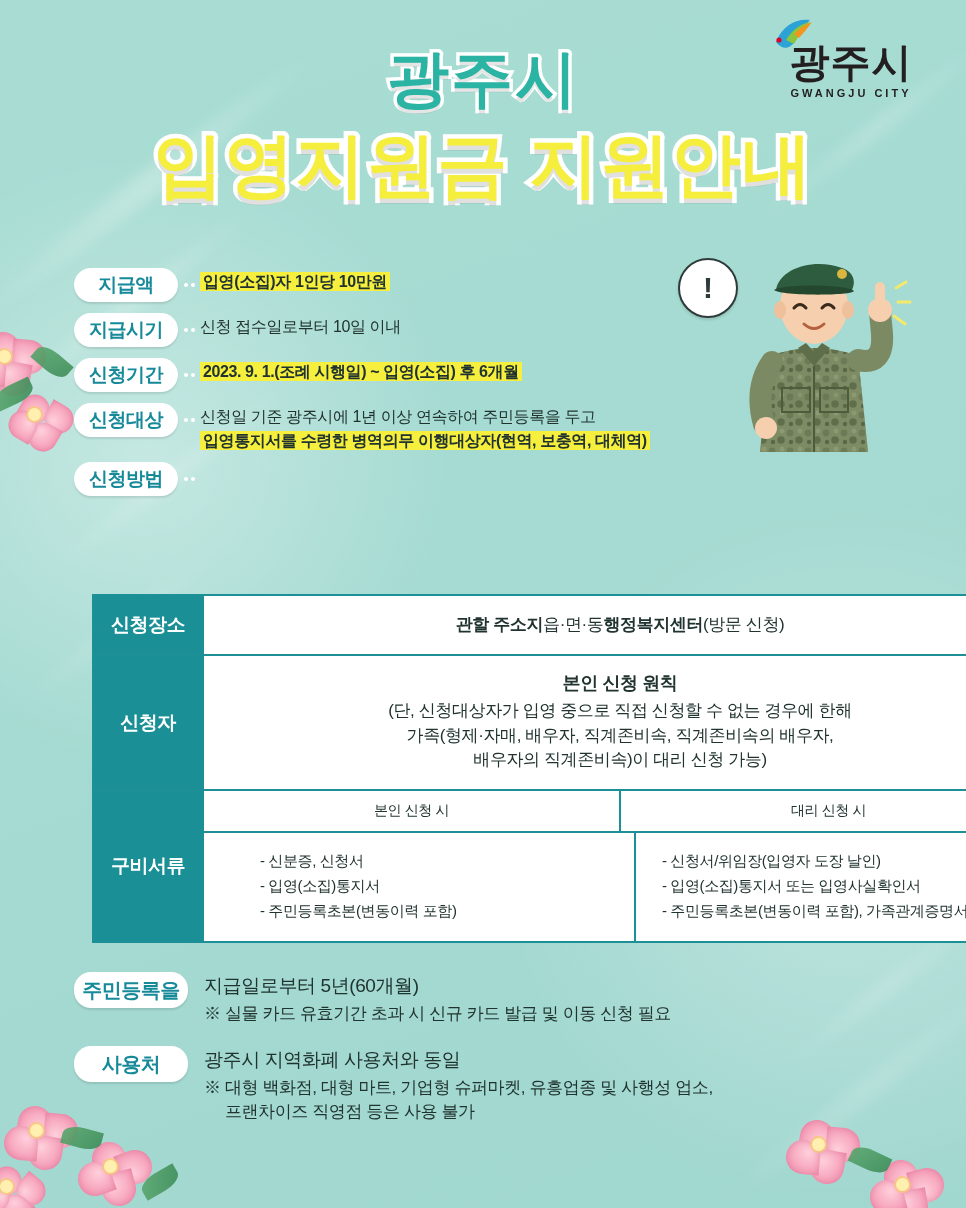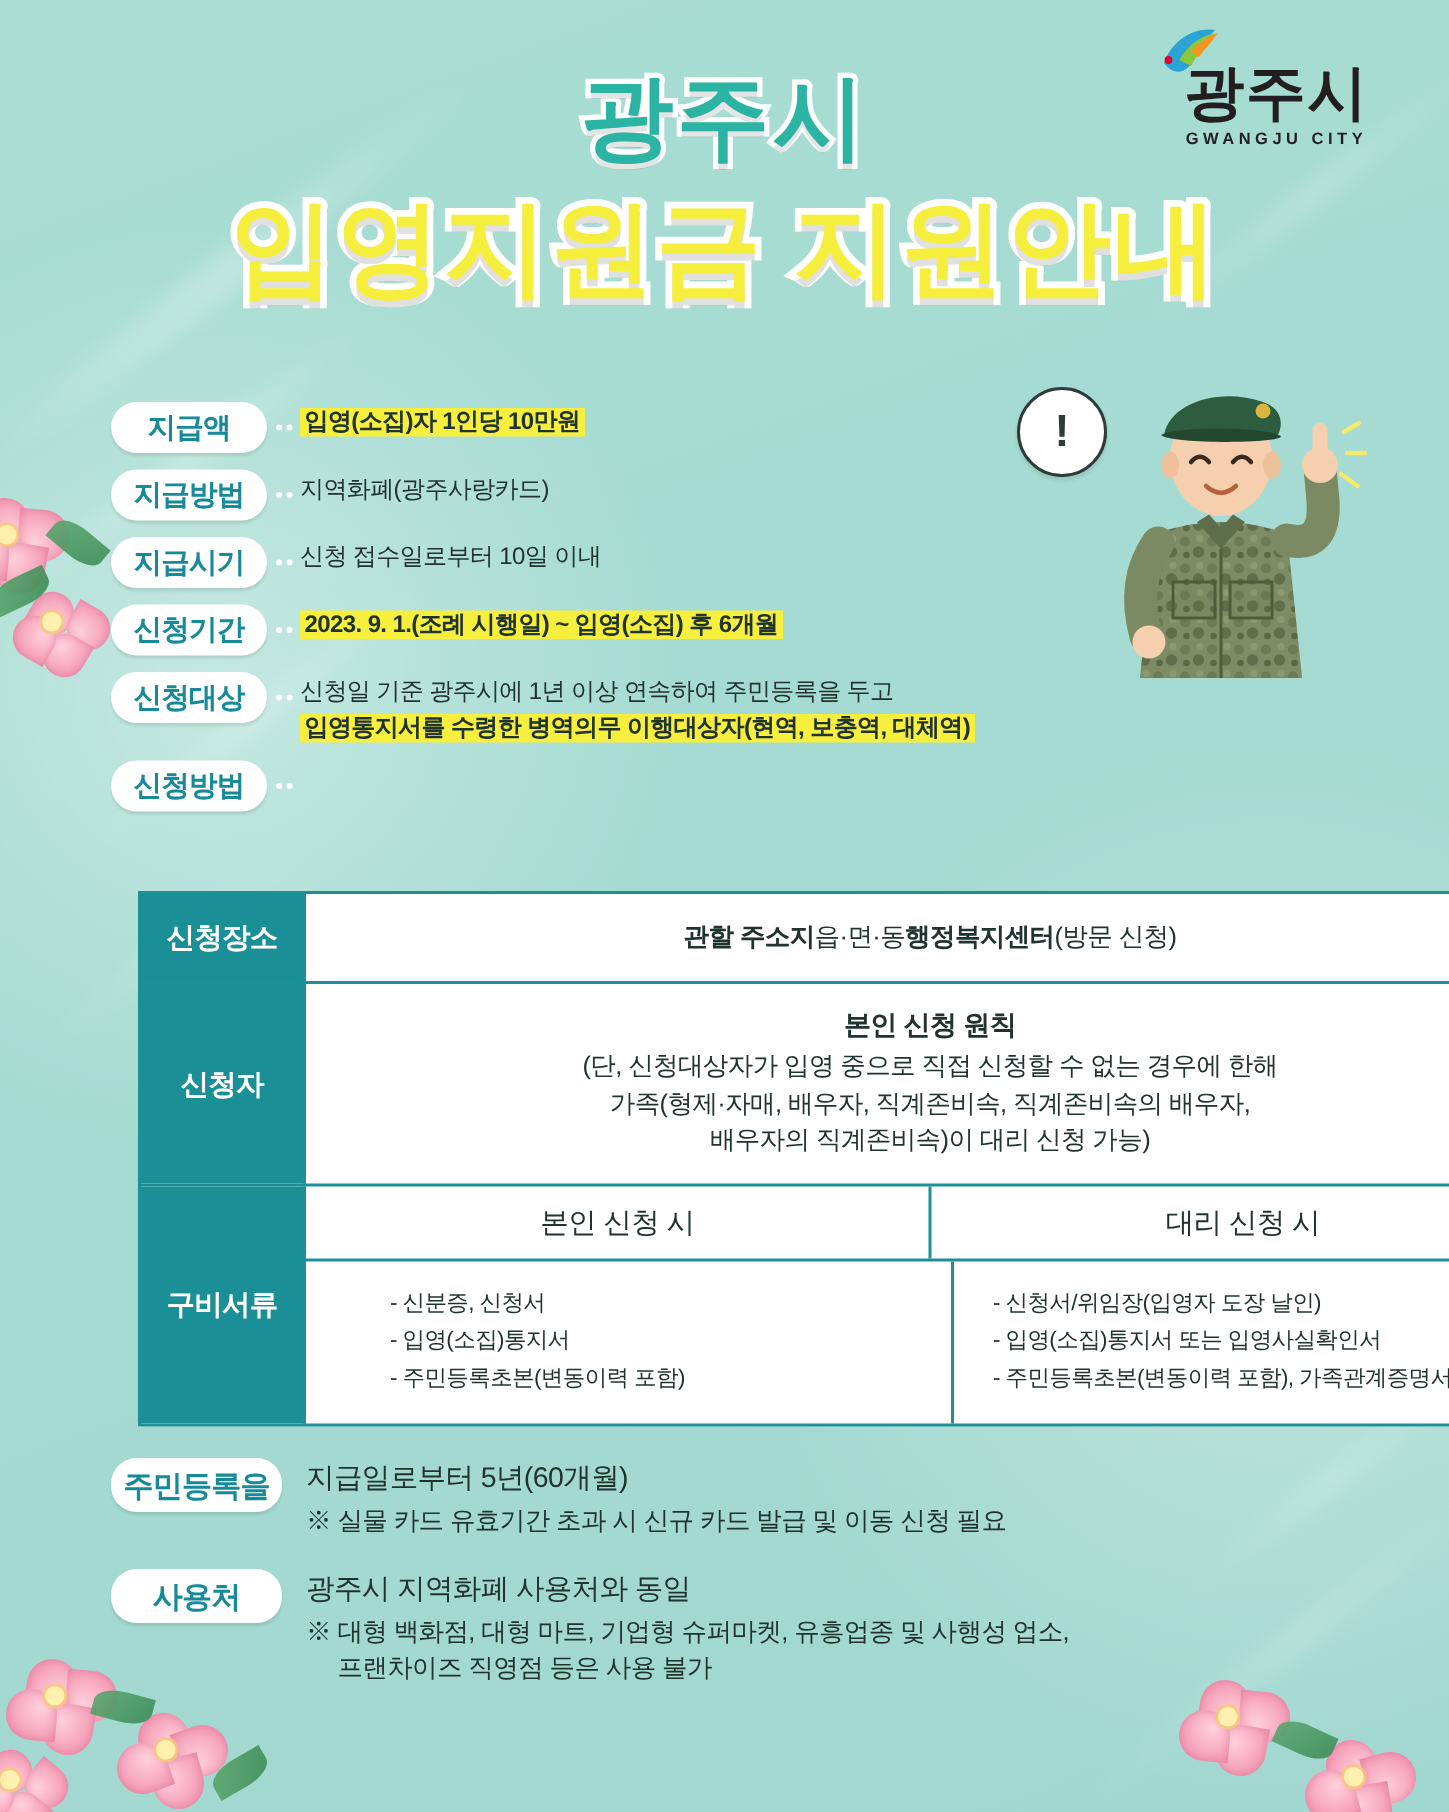--- a/index.html
+++ b/index.html
@@ -227,21 +227,21 @@
   .r1 { height: 58px; }
   .r1 .tbody-cell { display:flex; align-items:center; justify-content:center; }
   .r2 .tbody-cell { padding: 14px 10px 16px; }
   .r2 .sub-title { font-size: 18px; font-weight: bold; margin-bottom: 3px; }
 
   .split { display: flex; flex: 1 1 auto; flex-direction: column; }
   .split-head { display: flex; border-bottom: 2px solid #1d8f96; }
   .split-head > div {
     flex: 1 1 50%;
     text-align: center;
-    font-size: 19px;
+    font-size: 14px;
     color: #20332f;
     padding: 11px 0;
     letter-spacing: -0.4px;
   }
   .split-head > div:first-child { border-right: 2px solid #1d8f96; }
   .split-body { display: flex; }
   .split-body > div {
     flex: 1 1 50%;
     padding: 16px 16px 18px 26px;
     font-size: 15px;
@@ -463,28 +463,20 @@
 
     <div class="row">
       <div class="pill">지급액</div>
       <div class="dots">
           <i></i>
           <i></i>
         </div>
       <div class="rtext"><span class="hl">입영(소집)자 1인당 10만원</span></div>
     </div>
 
-    <div class="row">
-      <div class="pill">지급방법</div>
-      <div class="dots">
-          <i></i>
-          <i></i>
-        </div>
-      <div class="rtext">지역화폐(광주사랑카드)</div>
-    </div>
 
     <div class="row">
       <div class="pill">지급시기</div>
       <div class="dots">
           <i></i>
           <i></i>
         </div>
       <div class="rtext">신청 접수일로부터 10일 이내</div>
     </div>
 

